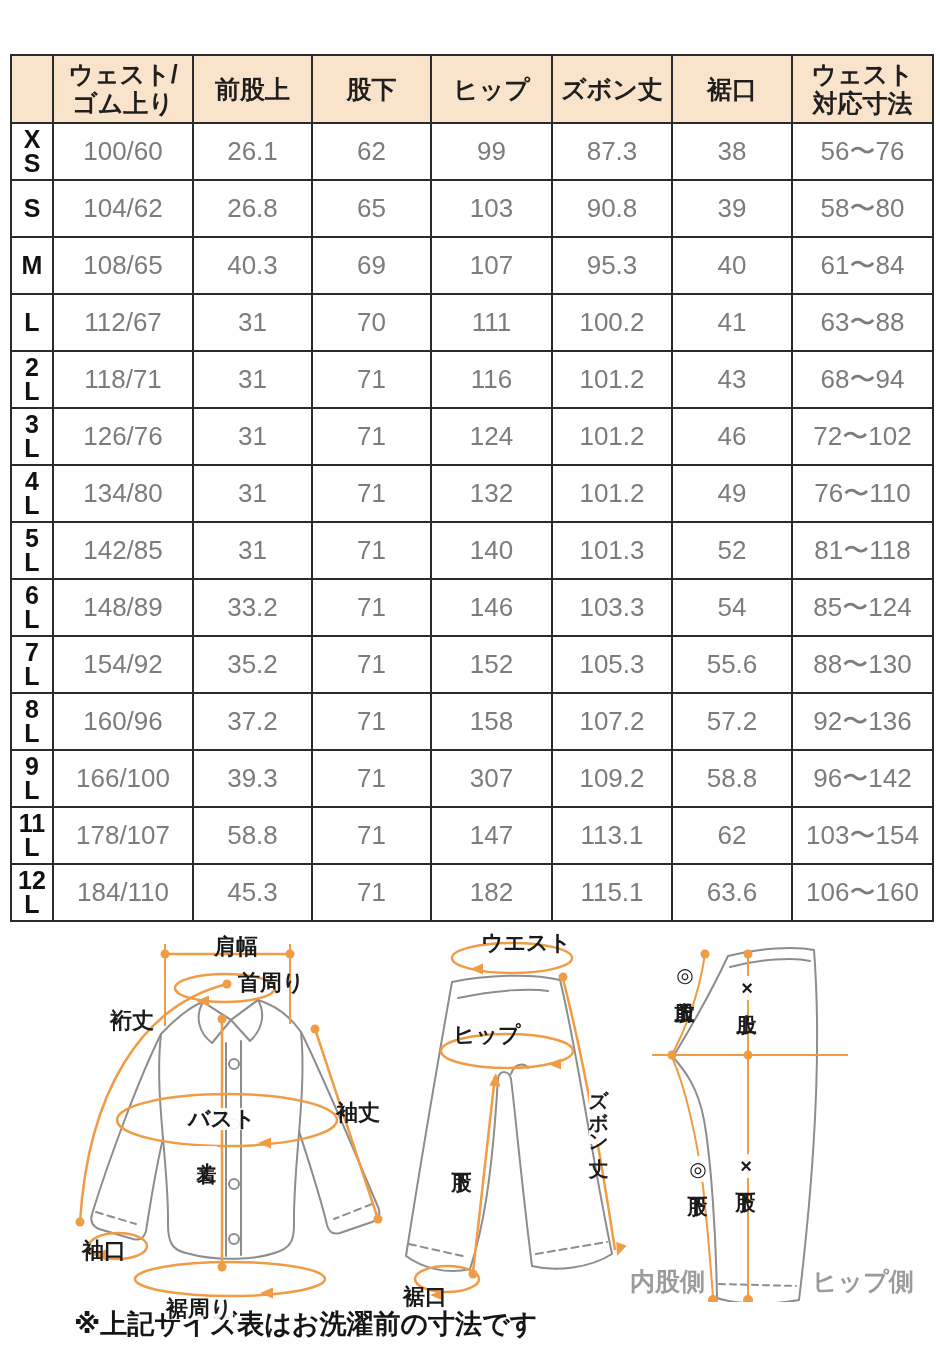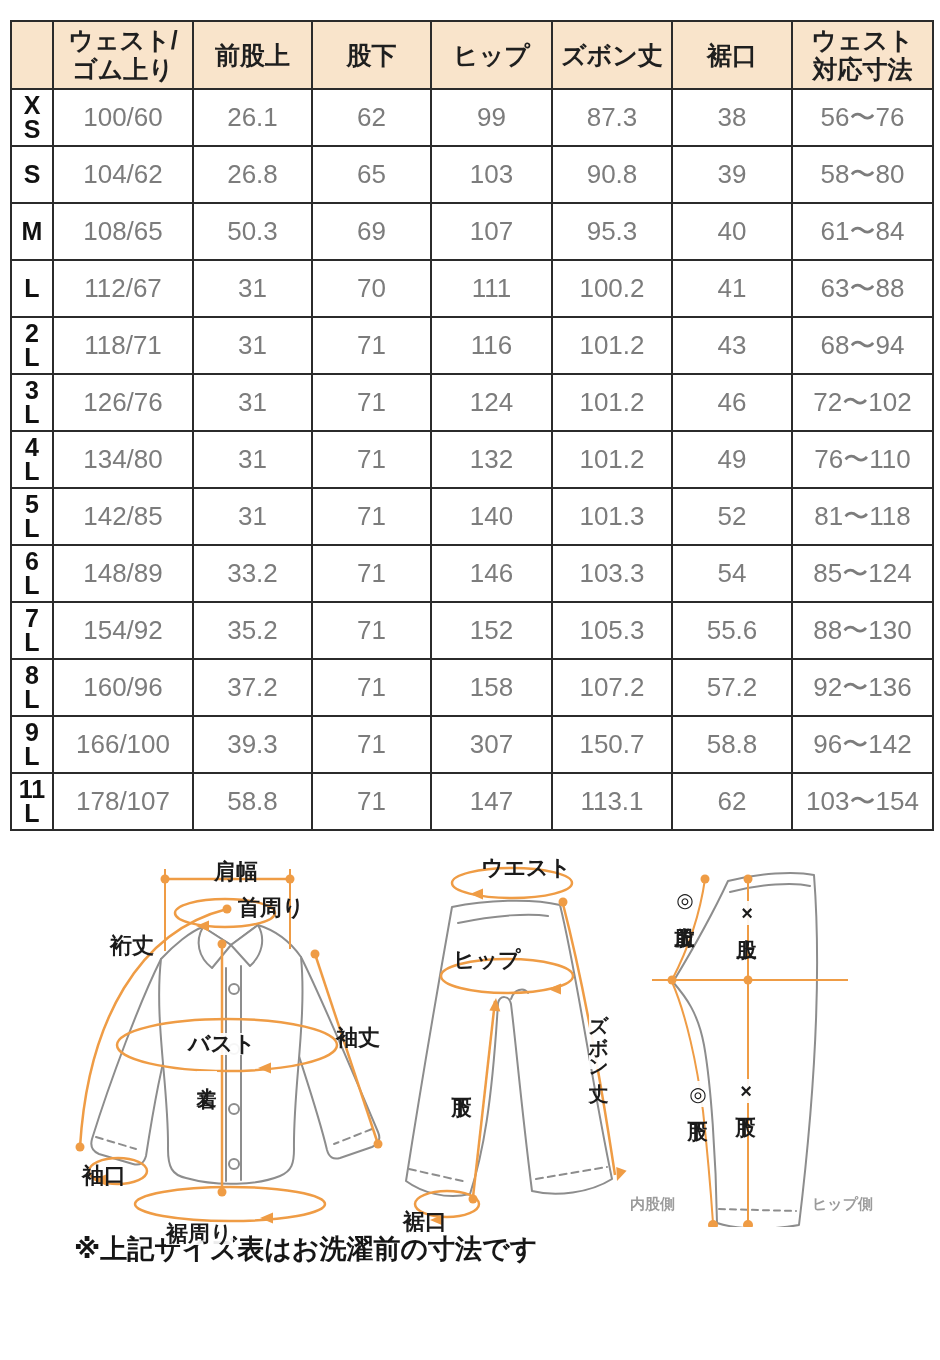--- a/index.html
+++ b/index.html
@@ -1,33 +1,33 @@
 <!DOCTYPE html>
 <html><head>
 <meta charset="utf-8">
 <style>
   html,body{margin:0;padding:0;background:#fff;width:940px;
     font-family:"Liberation Sans","DejaVu Sans",sans-serif;}
   
-  .tbl-wrap{padding:20px 0 0 10px;}
+  .tbl-wrap{padding:20px 0 0 10px;margin-top:34px;}
   table.size{border-collapse:collapse;table-layout:fixed;width:922px;}
   table.size th,table.size td{border:2px solid #2b2b2b;text-align:center;vertical-align:middle;}
   table.size thead th{background:#f9e4cb;color:#1f1f1f;font-weight:600;font-size:25px;
     height:64px;line-height:1.15;white-space:pre-line;padding:1px 0;}
   table.size td{color:#7c7c7c;font-size:26px;height:53px;}
   table.size th.size-col{font-size:25px;font-weight:600;color:#111;background:#fff;
     line-height:0.95;white-space:pre-line;padding:0;}
   
-  .diagrams{position:relative;width:829px;height:378px;margin-top:18px;}
+  .diagrams{position:relative;width:829px;height:378px;margin-top:2px;}
   .diagrams svg{position:absolute;left:0;top:0;}
   .dlabel{position:absolute;color:#1b1b1b;font-weight:700;font-size:22px;white-space:nowrap;line-height:1;}
   .dlabel.v{writing-mode:vertical-rl;text-orientation:upright;font-size:20px;line-height:1;
     background:rgba(255,255,255,.92);padding:1px 0;}
   .dlabel.onwhite{background:rgba(255,255,255,.92);}
-  .dlabel.gray{color:#9b9b9b;font-size:15px;}
+  .dlabel.gray{color:#9b9b9b;font-size:25px;font-family:Liberation Mono, monospace;}
   
   .footnote{margin:4px 0 0 74px;font-size:27px;font-weight:700;color:#161616;}
 </style>
 </head>
 <body>
 
 <div class="tbl-wrap">
   <table class="size">
     <colgroup>
       <col style="width:42px">
@@ -71,21 +71,21 @@
           <td>26.8</td>
           <td>65</td>
           <td>103</td>
           <td>90.8</td>
           <td>39</td>
           <td>58〜80</td>
         </tr>
         <tr>
           <th class="size-col">M</th>
           <td>108/65</td>
-          <td>50.3</td>
+          <td>40.3</td>
           <td>69</td>
           <td>107</td>
           <td>95.3</td>
           <td>40</td>
           <td>61〜84</td>
         </tr>
         <tr>
           <th class="size-col">L</th>
           <td>112/67</td>
           <td>31</td>
@@ -172,34 +172,45 @@
           <td>57.2</td>
           <td>92〜136</td>
         </tr>
         <tr>
           <th class="size-col">9
 L</th>
           <td>166/100</td>
           <td>39.3</td>
           <td>71</td>
           <td>307</td>
-          <td>150.7</td>
+          <td>109.2</td>
           <td>58.8</td>
           <td>96〜142</td>
         </tr>
         <tr>
           <th class="size-col">11
 L</th>
           <td>178/107</td>
           <td>58.8</td>
           <td>71</td>
           <td>147</td>
           <td>113.1</td>
           <td>62</td>
           <td>103〜154</td>
+        </tr>
+        <tr>
+          <th class="size-col">12
+L</th>
+          <td>184/110</td>
+          <td>45.3</td>
+          <td>71</td>
+          <td>182</td>
+          <td>115.1</td>
+          <td>63.6</td>
+          <td>106〜160</td>
         </tr>
       </tbody>
   </table>
 </div>
 
 <div class="diagrams">
 
   <svg width="940" height="378" viewBox="0 0 940 378">
     <defs>
       <path id="arr" d="M0,0 L13,-5.5 L13,5.5 Z" fill="#ef9c45"></path>

